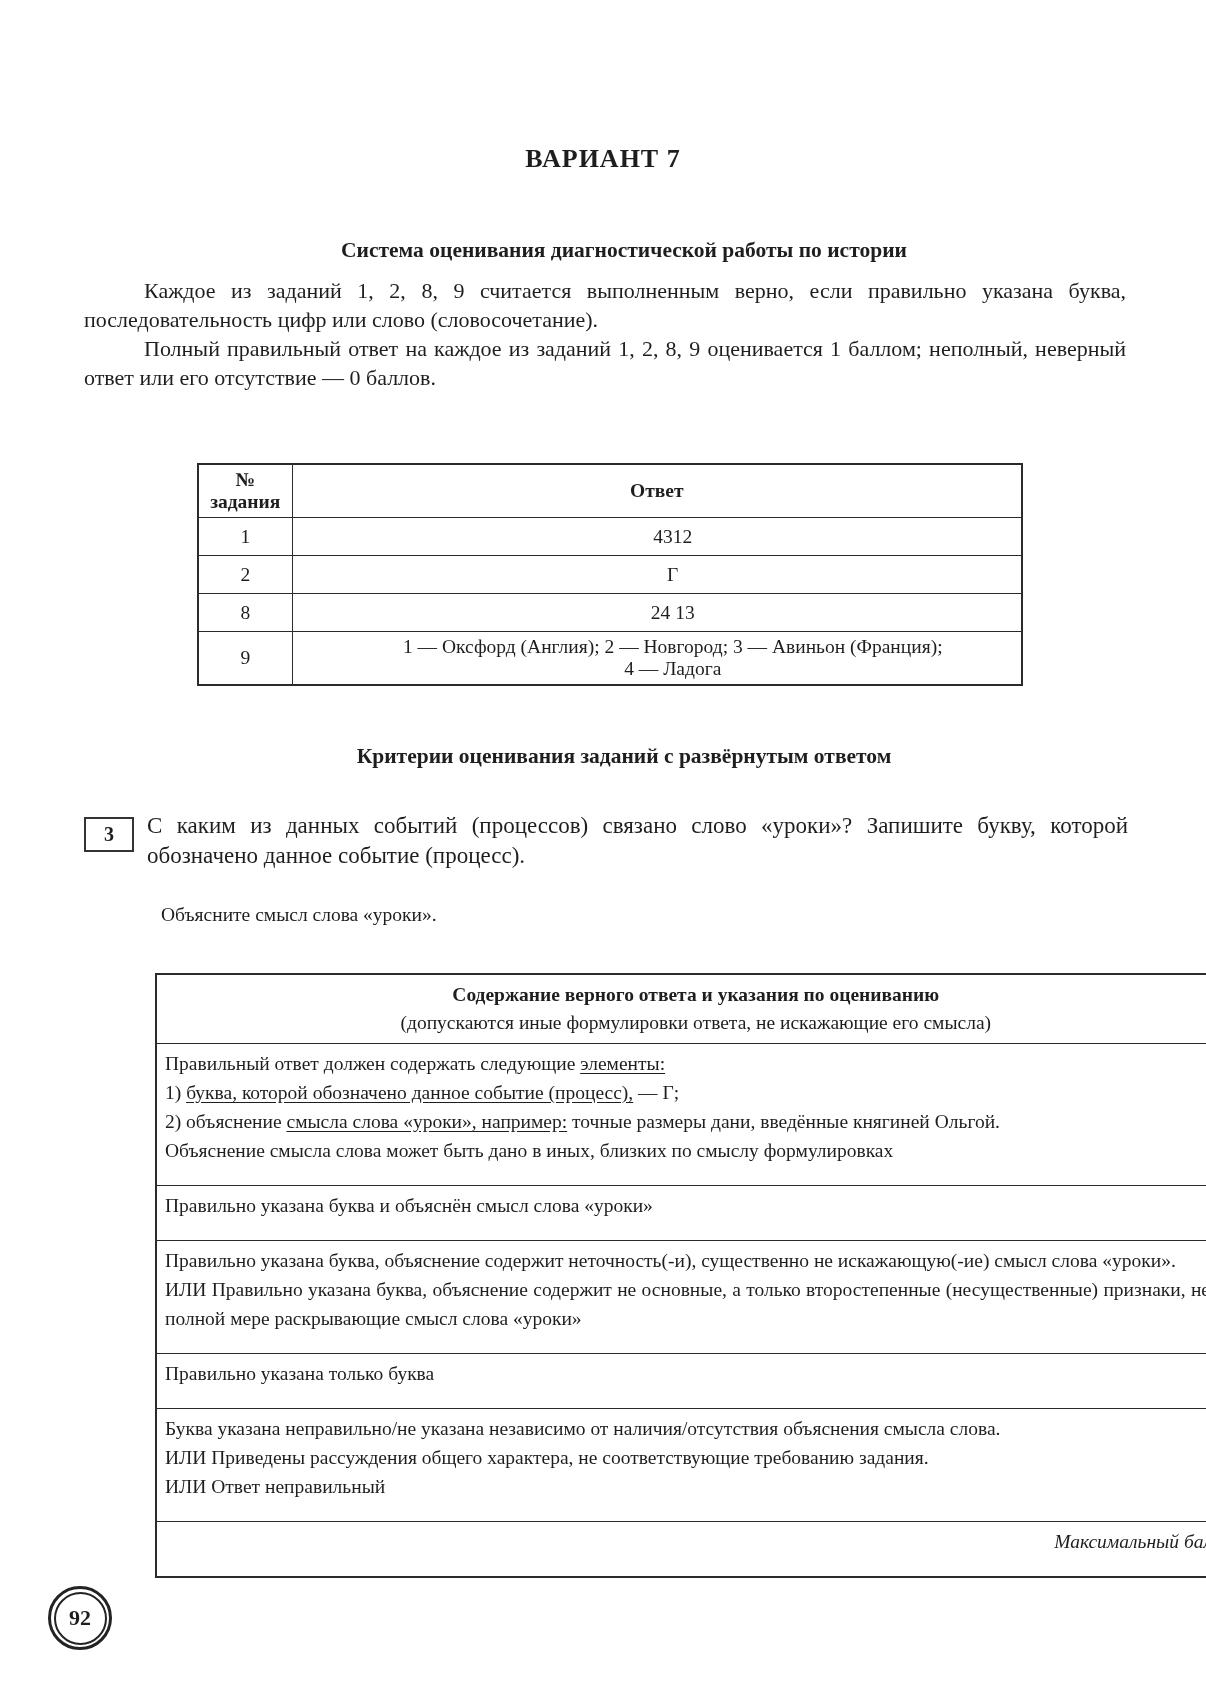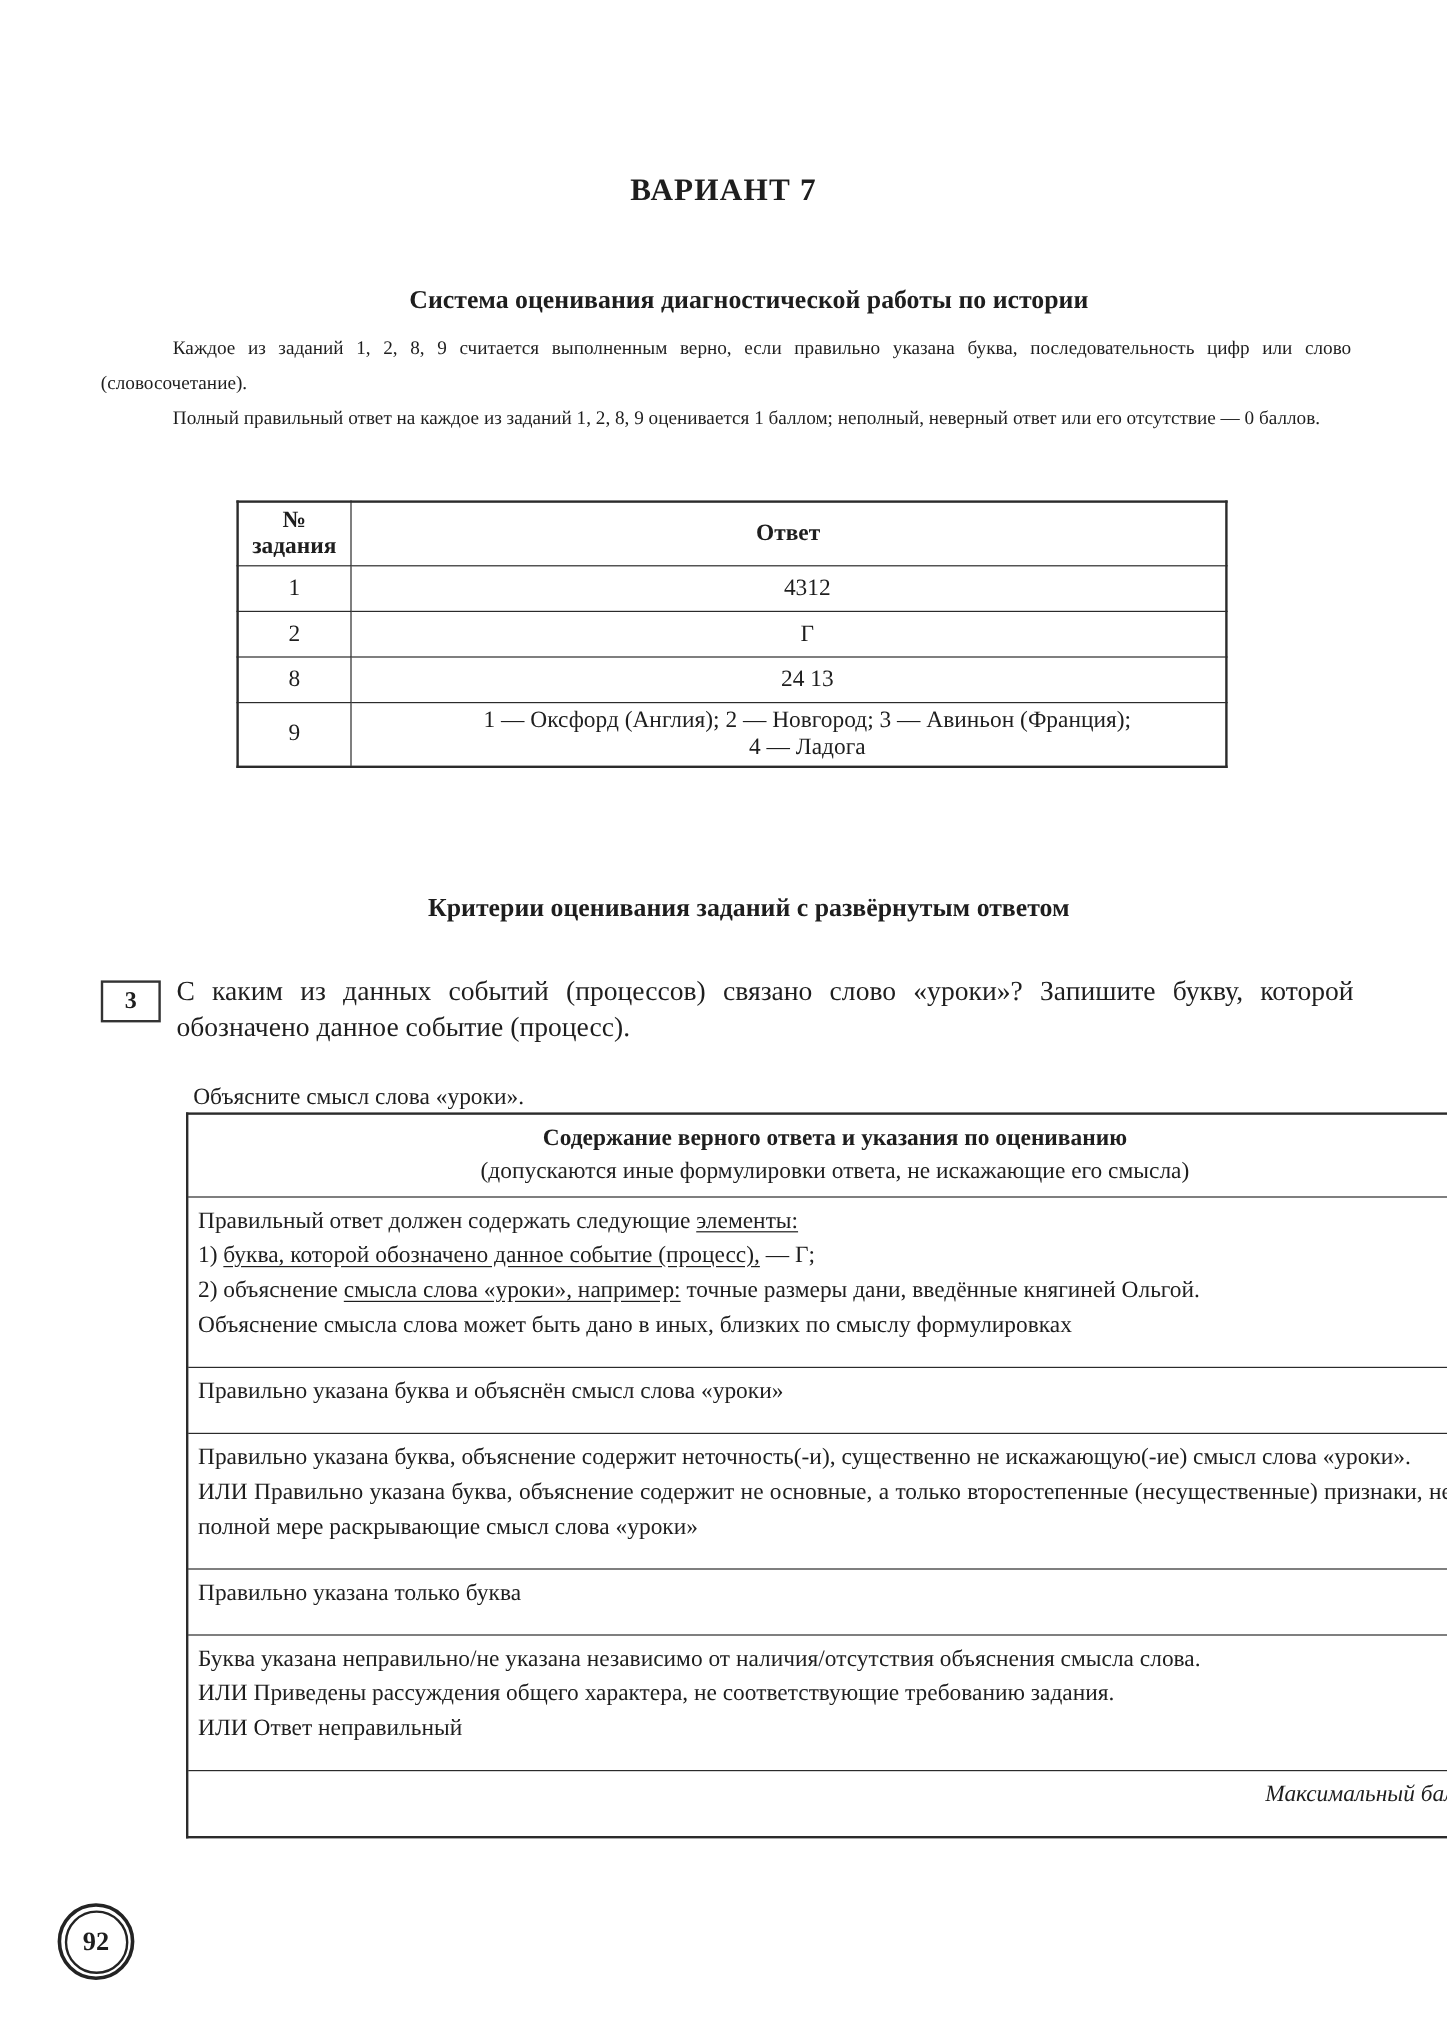--- a/index.html
+++ b/index.html
@@ -20,25 +20,25 @@
   .section-heading{
     position:absolute;left:0;width:100%;
     text-align:center;font-size:21.5px;font-weight:bold;margin:0;padding-left:21px;
   }
   .h-sys{top:238px;}
   .h-crit{top:744px;}
   .intro{
     position:absolute;left:84px;top:276px;width:1042px;
   }
   .intro p{
-    margin:0;font-size:16px;line-height:29px;
+    margin:0;font-size:22px;line-height:29px;
     text-align:justify;text-indent:60px;
   }
   
-  table{border-collapse:collapse;}
+  table{border-collapse:collapse;margin-top:46px;}
   .answers{
     position:absolute;left:197px;top:417px;width:826px;
     border:2.5px solid #2b2b2b;
     table-layout:fixed;
   }
   .answers th,.answers td{
     border:1.7px solid #2b2b2b;
     font-size:19.5px;text-align:center;
     padding:4px 8px;
   }

